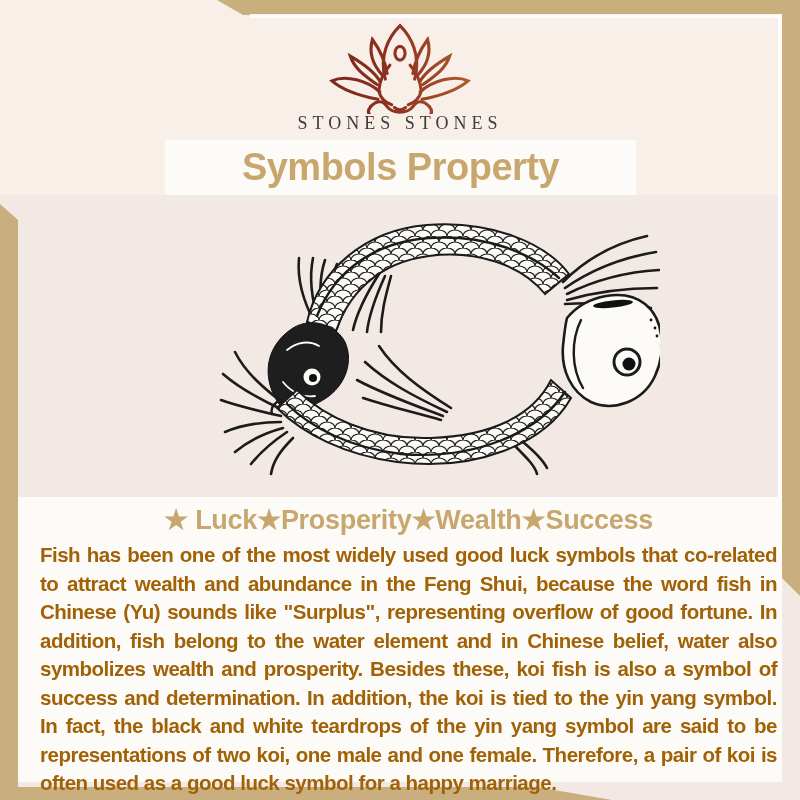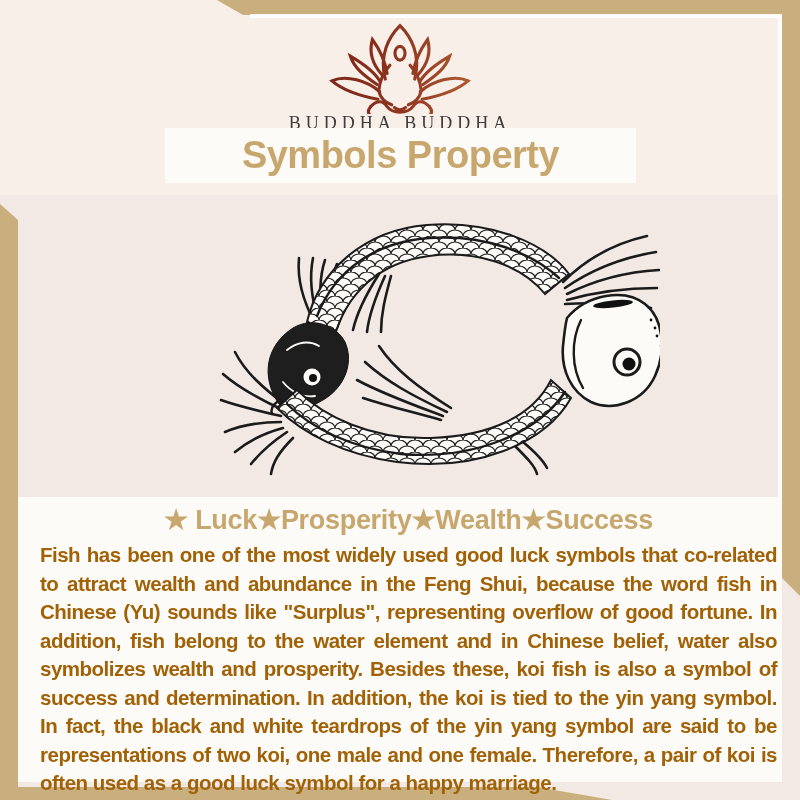--- a/index.html
+++ b/index.html
@@ -23,21 +23,21 @@
   .hl-right{position:absolute;right:18px;top:17px;width:4px;height:558px;background:rgba(255,255,255,.88);}
   
   .logo{position:absolute;left:320px;top:22px;width:160px;height:92px;}
   .brand-name{
     position:absolute;left:0;top:113px;width:800px;text-align:center;
     font-family:"Liberation Serif",serif;font-size:18px;letter-spacing:5px;
     color:#3f3b3a;font-weight:400;
   }
   
   .title-banner{
-    position:absolute;left:165px;top:128px;width:471px;height:55px;
+    position:absolute;left:165px;top:140px;width:471px;height:55px;
     background:#fdfbf7;display:flex;align-items:center;justify-content:center;
   }
   .title-banner .title{
     font-size:38px;font-weight:700;color:#c8a76f;letter-spacing:-.5px;
   }
   
   .koi-art{position:absolute;left:215px;top:200px;width:445px;height:278px;}
   
   .koi-label{
     position:absolute;left:18px;top:452px;width:232px;height:38px;background:#c9ae7e;
@@ -99,21 +99,21 @@
       <path d="M61,58 C50,46 46,33 50,19 C58,30 64,44 66,56"></path>
       <path d="M99,58 C110,46 114,33 110,19 C102,30 96,44 94,56"></path>
 
       <path d="M55,68 C41,58 30,50 26,37 C38,44 52,54 58,64"></path>
       <path d="M105,68 C119,58 130,50 134,37 C122,44 108,54 102,64"></path>
 
       <path d="M56,84 C40,81 20,76 6,64 C21,57 45,64 58,76"></path>
       <path d="M104,84 C120,81 140,76 154,64 C139,57 115,64 102,76"></path>
     </g>
   </svg>
-  <div class="brand-name">BUDDHA BUDDHA</div>
+  <div class="brand-name">STONES STONES</div>
 
   <div class="title-banner">
     <span class="title">Symbols Property</span>
   </div>
 
   <svg class="koi-art" viewBox="0 0 445 278">
     <defs>
       <pattern id="scales" width="16" height="12" patternUnits="userSpaceOnUse">
         <rect width="16" height="12" fill="#fdfbf7"></rect>
         <g fill="none" stroke="#222" stroke-width="1.2">

